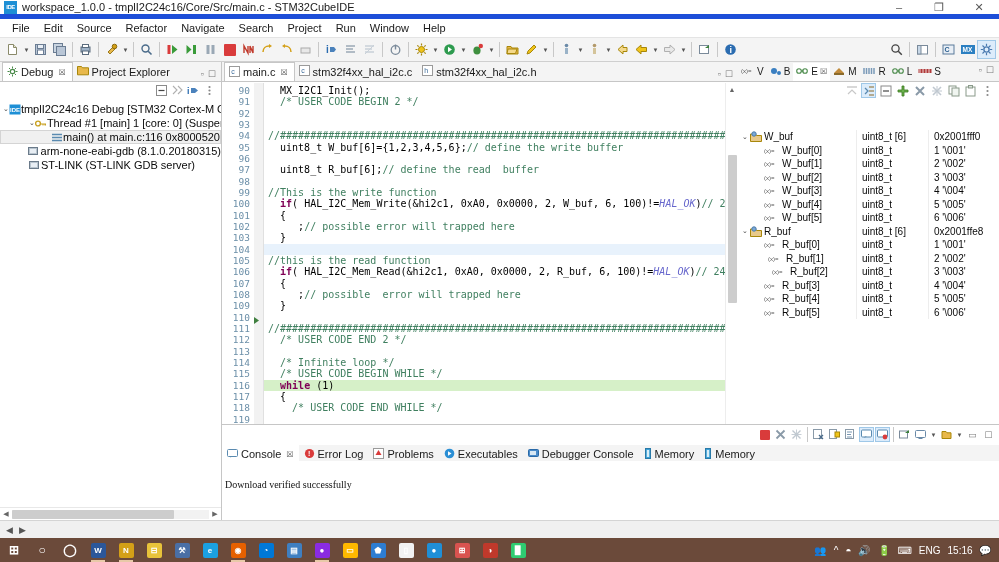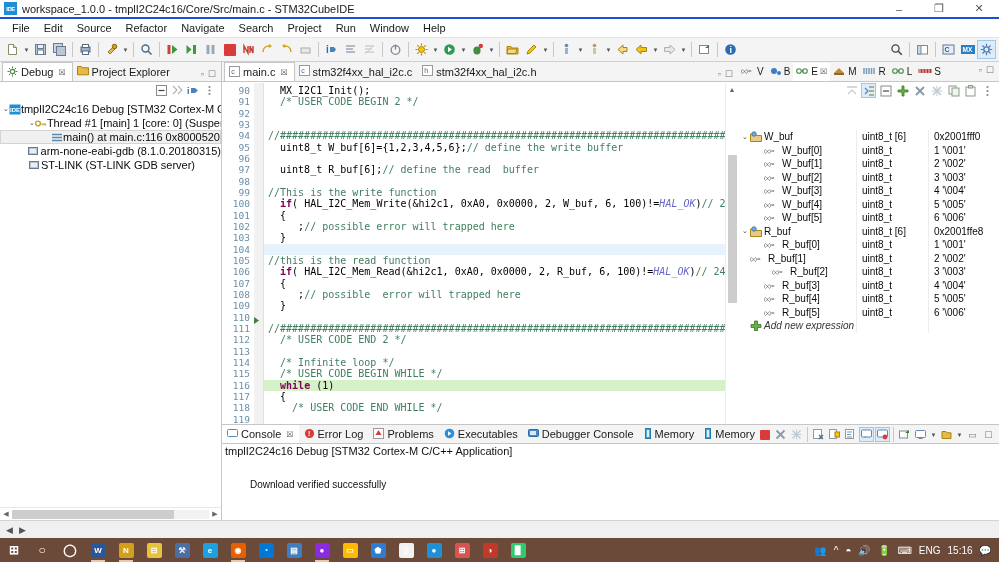--- a/index.html
+++ b/index.html
@@ -10,21 +10,21 @@
     background: #f0f0f0;
     overflow: hidden;
     -webkit-font-smoothing: antialiased;
   }
   body { position: relative; }
 
   
   #titlebar {
     height: 19px; background: #ffffff;
     display: flex; align-items: center;
-    border-bottom: 2px solid #1d4ed8;
+    border-bottom: 5px solid #1d4ed8;
   }
   #titlebar .app-ico {
     width: 13px; height: 13px; margin: 0 5px 0 4px;
     background: #1e8fd5; color: #fff; font-size: 6px;
     display: flex; align-items: center; justify-content: center;
     font-weight: bold; letter-spacing: -0.5px;
   }
   #titlebar .title { font-size: 11px; color: #1a1a1a; }
   .wctrls { margin-left: auto; display: flex; height: 100%; }
   .wctrl {
@@ -147,29 +147,29 @@
   .erow .c2 { width: 72px; border-left: 1px solid #ededed; padding-left: 5px;
               height: 100%; display: flex; align-items: center; }
   .erow .c3 { flex: 1; border-left: 1px solid #ededed; padding-left: 5px;
               height: 100%; display: flex; align-items: center; }
   .earrow { width: 10px; text-align: center; font-size: 7px; color: #444; }
 
   
   #console { position: absolute; left: 222px; right: 0; bottom: 42px;
              height: 96px; background: #fff; border-top: 1px solid #c6c6c6; }
   #conTabs { height: 19px; background: #f4f4f4; display: flex;
-             align-items: flex-end; border-bottom: 1px solid #c6c6c6; }
+             align-items: flex-end; border-bottom: 1px solid #c6c6c6; margin-top: 20px; }
   .ctab { display: flex; align-items: center; gap: 3px; padding: 1px 5px;
           font-size: 11px; color: #1a1a1a; height: 18px; }
   .ctab.active { background: #fff; }
   #conTitle { height: 15px; font-size: 11px; color: #111;
               padding: 1px 0 0 3px; background: #fff; }
   #conBody { position: absolute; top: 36px; left: 0; right: 0; bottom: 13px;
-             background: #fff; font-family: Liberation Sans, sans-serif;
-             font-size: 10px; color: #111; padding: 18px 0 0 3px; margin-left: 25px; }
+             background: #fff; font-family: Liberation Serif, serif;
+             font-size: 10px; color: #111; padding: 18px 0 0 3px; }
 
   
   #taskbar { position: absolute; left: 0; right: 0; bottom: 0; height: 24px;
              background: #6b4a3a; display: flex; align-items: center; }
   .tk { width: 28px; height: 24px; display: flex; align-items: center;
         justify-content: center; position: relative; }
   .tk .ic { width: 15px; height: 15px; border-radius: 2px;
             display: flex; align-items: center; justify-content: center;
             font-size: 8px; color: #fff; font-weight: bold; }
   .tk.run::after { content: ""; position: absolute; bottom: 0; left: 7px;
@@ -866,21 +866,21 @@
               <svg width="16" height="9" viewBox="0 0 16 9">
                 <text x="0" y="7" font-size="6" fill="#555">(x)=</text>
               </svg>
             </span>
        <span style="">R_buf[0]</span>
      </div>
      <div class="c2">uint8_t</div>
      <div class="c3">1 '\001'</div>
    </div>
         <div class="erow">
-     <div class="c1" style="padding-left:2px">
+     <div class="c1" style="padding-left:20px">
        <span class="earrow"></span>
        <span style="display:flex;align-items:center;margin-right:2px">
               <svg width="16" height="9" viewBox="0 0 16 9">
                 <text x="0" y="7" font-size="6" fill="#555">(x)=</text>
               </svg>
             </span>
        <span style="">R_buf[1]</span>
      </div>
      <div class="c2">uint8_t</div>
      <div class="c3">2 '\002'</div>
@@ -929,33 +929,20 @@
        <span class="earrow"></span>
        <span style="display:flex;align-items:center;margin-right:2px">
               <svg width="16" height="9" viewBox="0 0 16 9">
                 <text x="0" y="7" font-size="6" fill="#555">(x)=</text>
               </svg>
             </span>
        <span style="">R_buf[5]</span>
      </div>
      <div class="c2">uint8_t</div>
      <div class="c3">6 '\006'</div>
-   </div>
-        <div class="erow">
-     <div class="c1" style="padding-left:2px">
-       <span class="earrow"></span>
-       <span style="display:flex;align-items:center;margin-right:2px">
-              <svg width="12" height="11" viewBox="0 0 12 11">
-                <path d="M4.5 1h3v3.5H11v3H7.5V11h-3V7.5H1v-3h3.5z" fill="#6ab04c" stroke="#3a7a20" stroke-width="0.8"></path>
-              </svg>
-            </span>
-       <span style="font-style:italic;color:#333">Add new expression</span>
-     </div>
-     <div class="c2"></div>
-     <div class="c3"></div>
    </div>
       </div>
     <div class="hsb" style="bottom:14px;border-top:1px solid #e8e8e8">
       <div class="lf">◀</div>
       <div class="track">
         <div class="thumb" style="left:0;width:86%"></div>
       </div>
       <div class="rt">▶</div>
     </div>
   </div>

